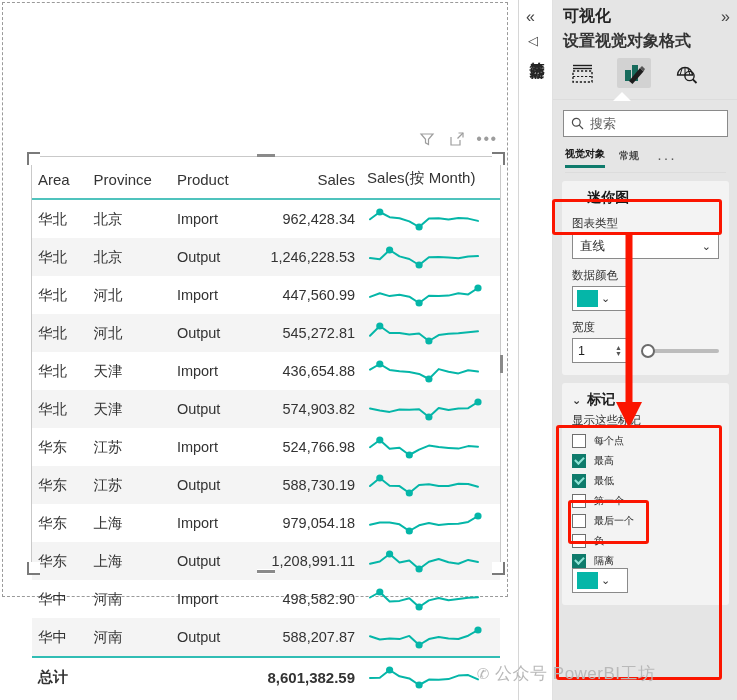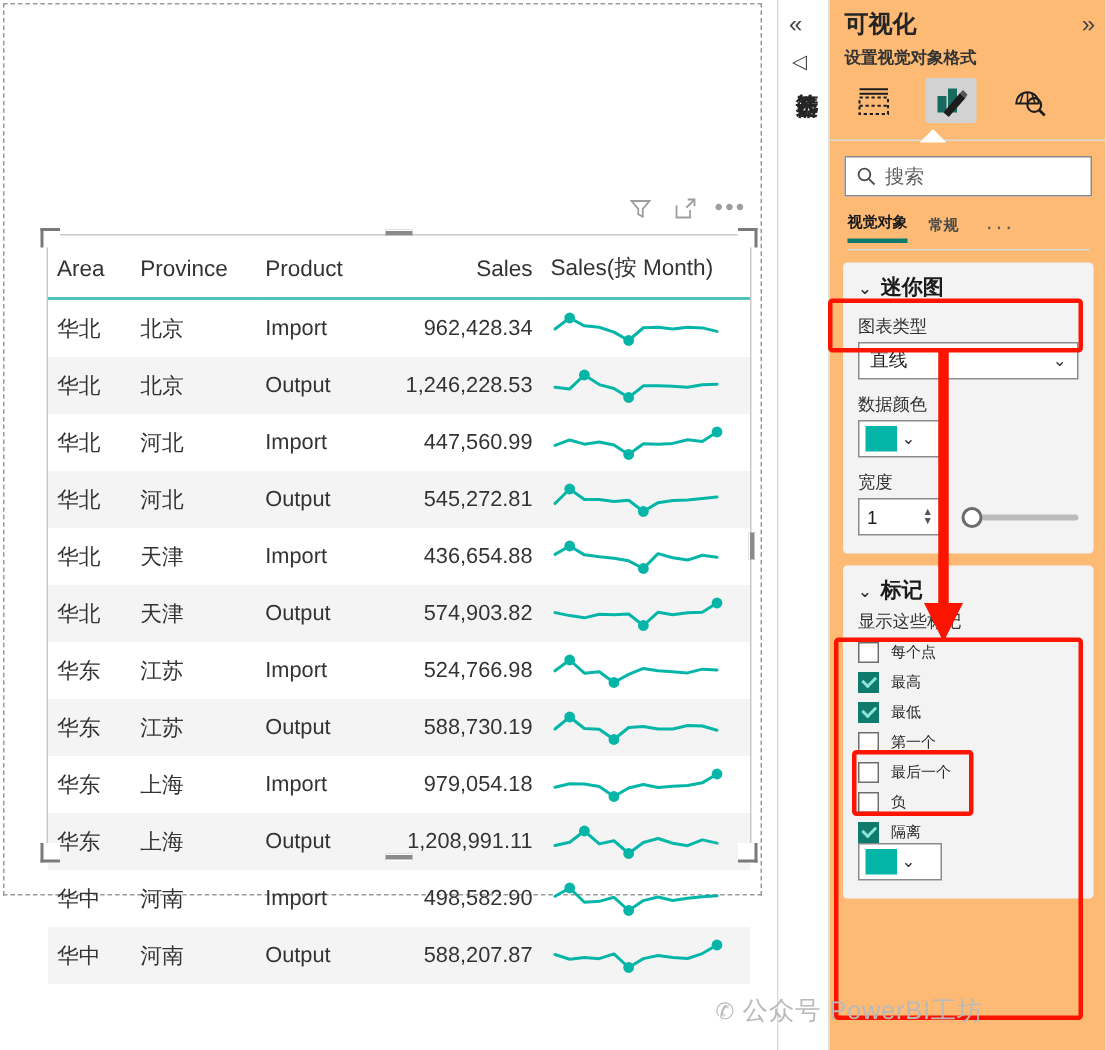--- a/index.html
+++ b/index.html
@@ -113,30 +113,30 @@
   }
   #filters-vtext {
     position: absolute; left: 8px; top: 50px;
     writing-mode: vertical-rl;
     font-size: 15px; font-weight: bold; color: #252525;
     letter-spacing: 1px; cursor: pointer;
   }
 
   #viz-pane {
     position: absolute; left: 34px; top: 0; width: 185px; height: 700px;
-    background: #fdba74;
+    background: #e5e5e5;
   }
   #viz-head {
     display: flex; justify-content: space-between; align-items: center;
     padding: 6px 8px 0 10px;
   }
   #viz-title { font-size: 16px; font-weight: bold; color: #252525; }
   #expand-right { font-size: 16px; color: #444; cursor: pointer; }
   #viz-subtitle {
-    font-size: 11px; color: #333; padding: 4px 0 2px 10px; font-weight: bold;
+    font-size: 16px; color: #333; padding: 4px 0 2px 10px; font-weight: bold;
   }
 
   #viz-icons {
     display: flex; align-items: center; gap: 18px;
     padding: 4px 0 0 12px; position: relative;
   }
   .viz-ico {
     width: 34px; height: 30px; display: flex; align-items: center;
     justify-content: center; cursor: pointer; border-radius: 2px;
   }
@@ -431,20 +431,33 @@
             </tr>
             <tr class="alt">
               <td>华中</td>
               <td>河南</td>
               <td>Output</td>
               <td class="num">588,207.87</td>
               <td class="sparkcell">
                 <svg width="118" height="26" viewBox="0 0 118 26">
                   <path d="M3.0 12.3 L12.8 15.5 L22.6 14.4 L32.5 15.1 L42.3 11.9 L52.1 21.0 L61.9 15.1 L71.7 13.0 L81.5 14.4 L91.4 15.0 L101.2 11.7 L111.0 6.0" fill="none" stroke="#05b6a8" stroke-width="2" stroke-linecap="round" stroke-linejoin="round"></path>
                   <circle cx="111.0" cy="6.0" r="3.6" fill="#05b6a8"></circle>
+                  <circle cx="52.1" cy="21.0" r="3.6" fill="#05b6a8"></circle>
+                </svg>
+              </td>
+            </tr>
+            <tr class="totalrow">
+              <td>总计</td>
+              <td></td>
+              <td></td>
+              <td class="num">8,601,382.59</td>
+              <td class="sparkcell">
+                <svg width="118" height="26" viewBox="0 0 118 26">
+                  <path d="M3.0 13.9 L12.8 13.7 L22.6 6.0 L32.5 12.3 L42.3 14.4 L52.1 21.0 L61.9 15.6 L71.7 15.8 L81.5 15.1 L91.4 11.6 L101.2 11.1 L111.0 15.4" fill="none" stroke="#05b6a8" stroke-width="2" stroke-linecap="round" stroke-linejoin="round"></path>
+                  <circle cx="22.6" cy="6.0" r="3.6" fill="#05b6a8"></circle>
                   <circle cx="52.1" cy="21.0" r="3.6" fill="#05b6a8"></circle>
                 </svg>
               </td>
             </tr>
           </tbody>
       </table>
     </div>
   </div>
 
   <div id="rightpanel">

